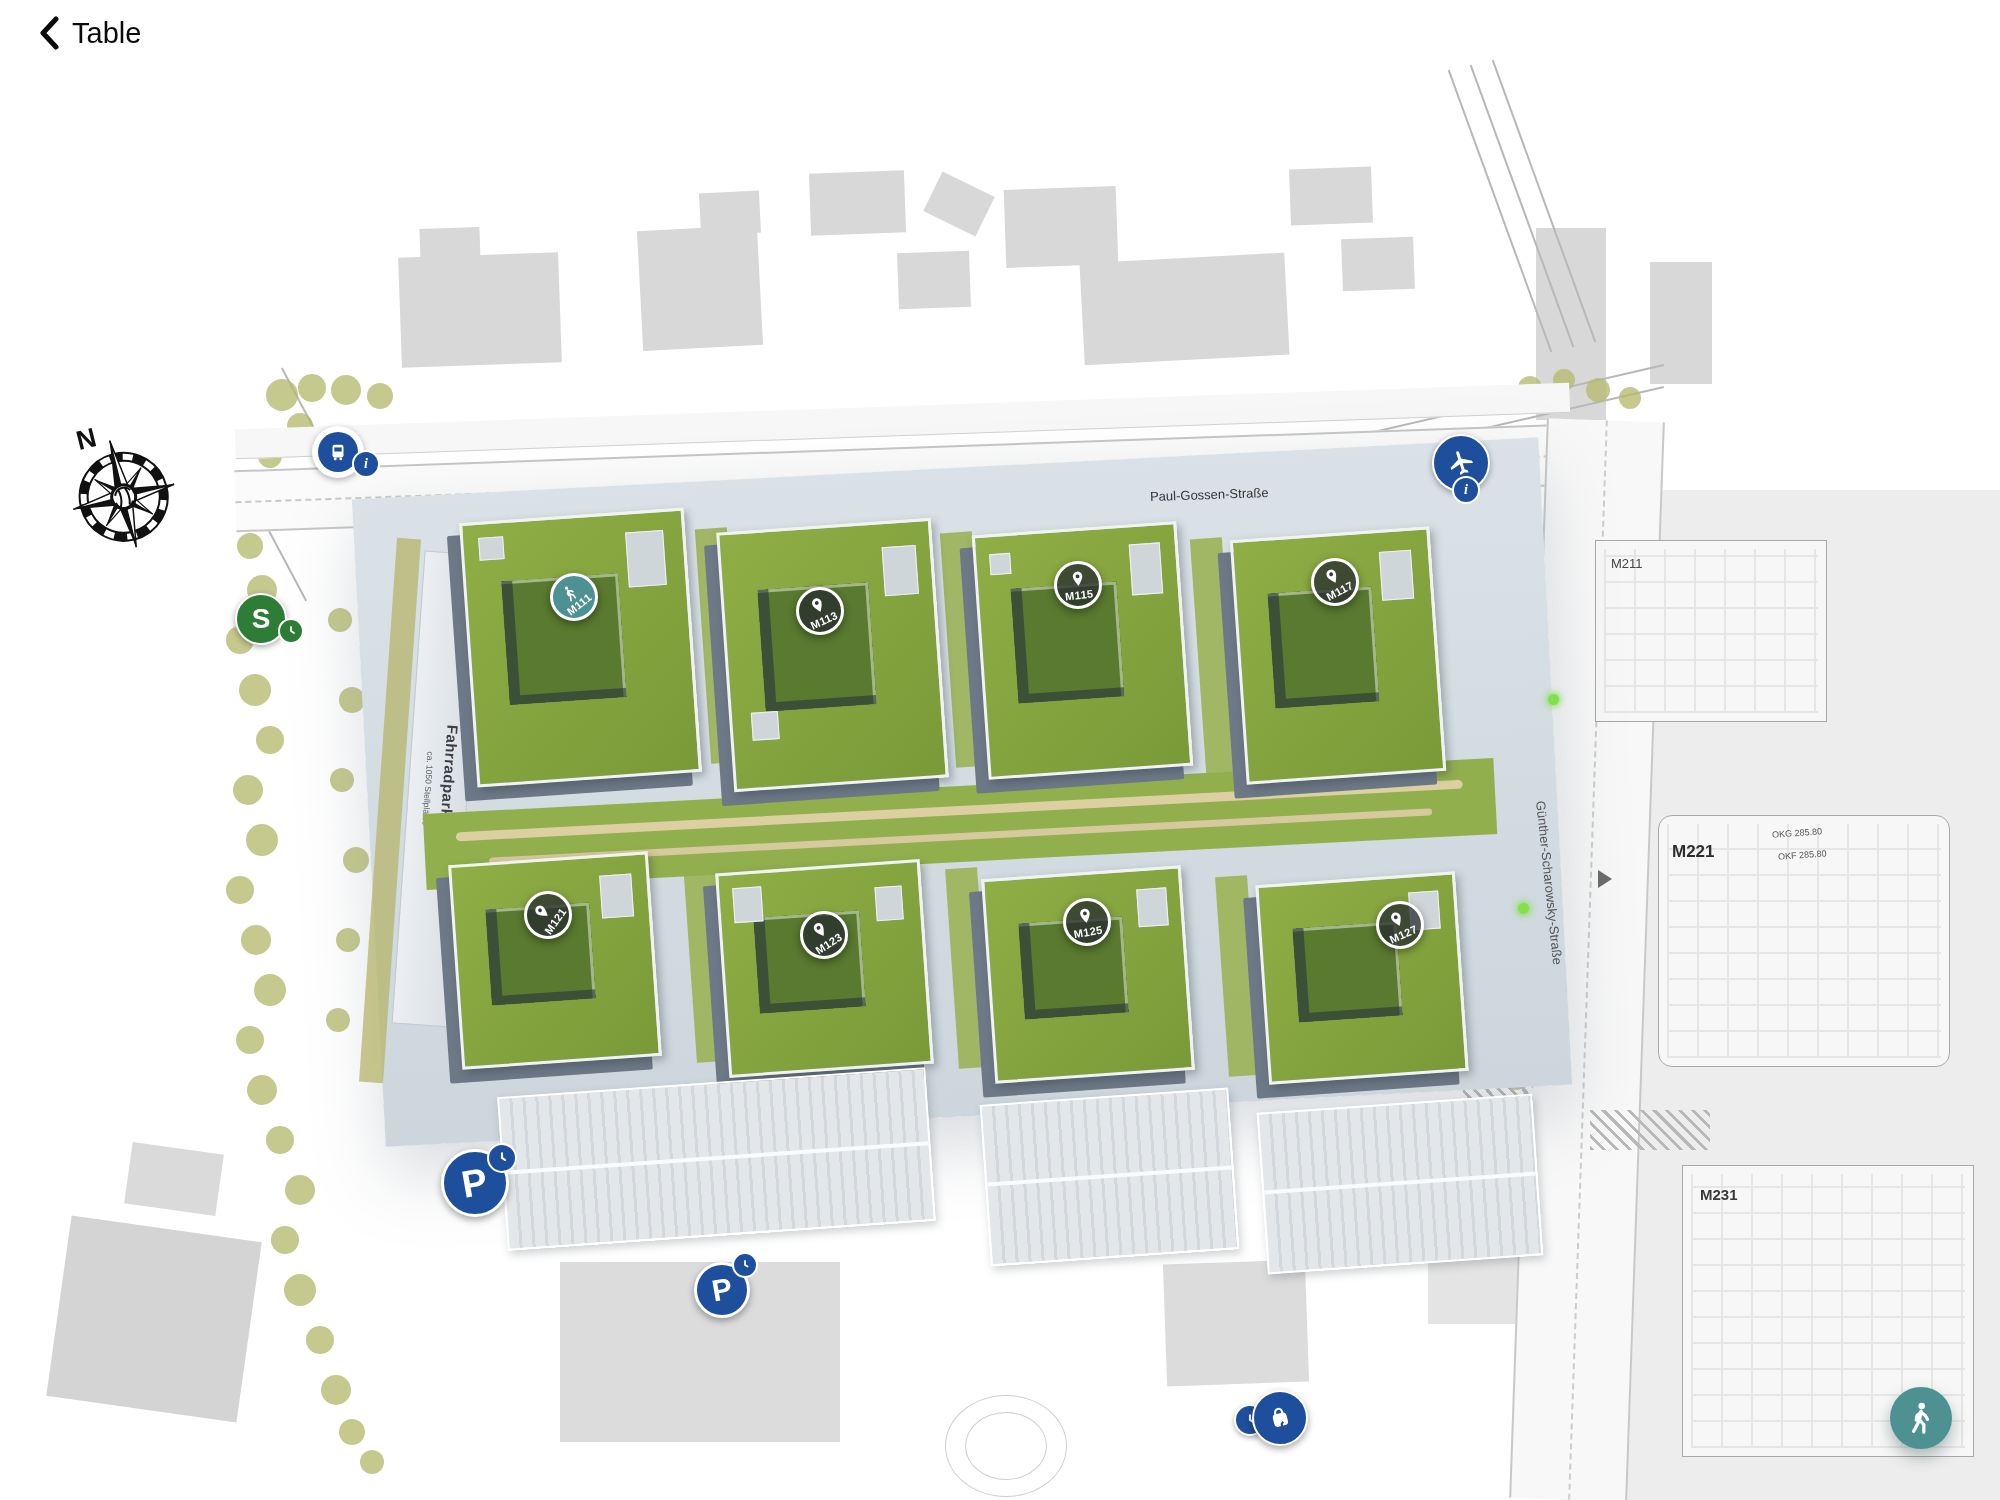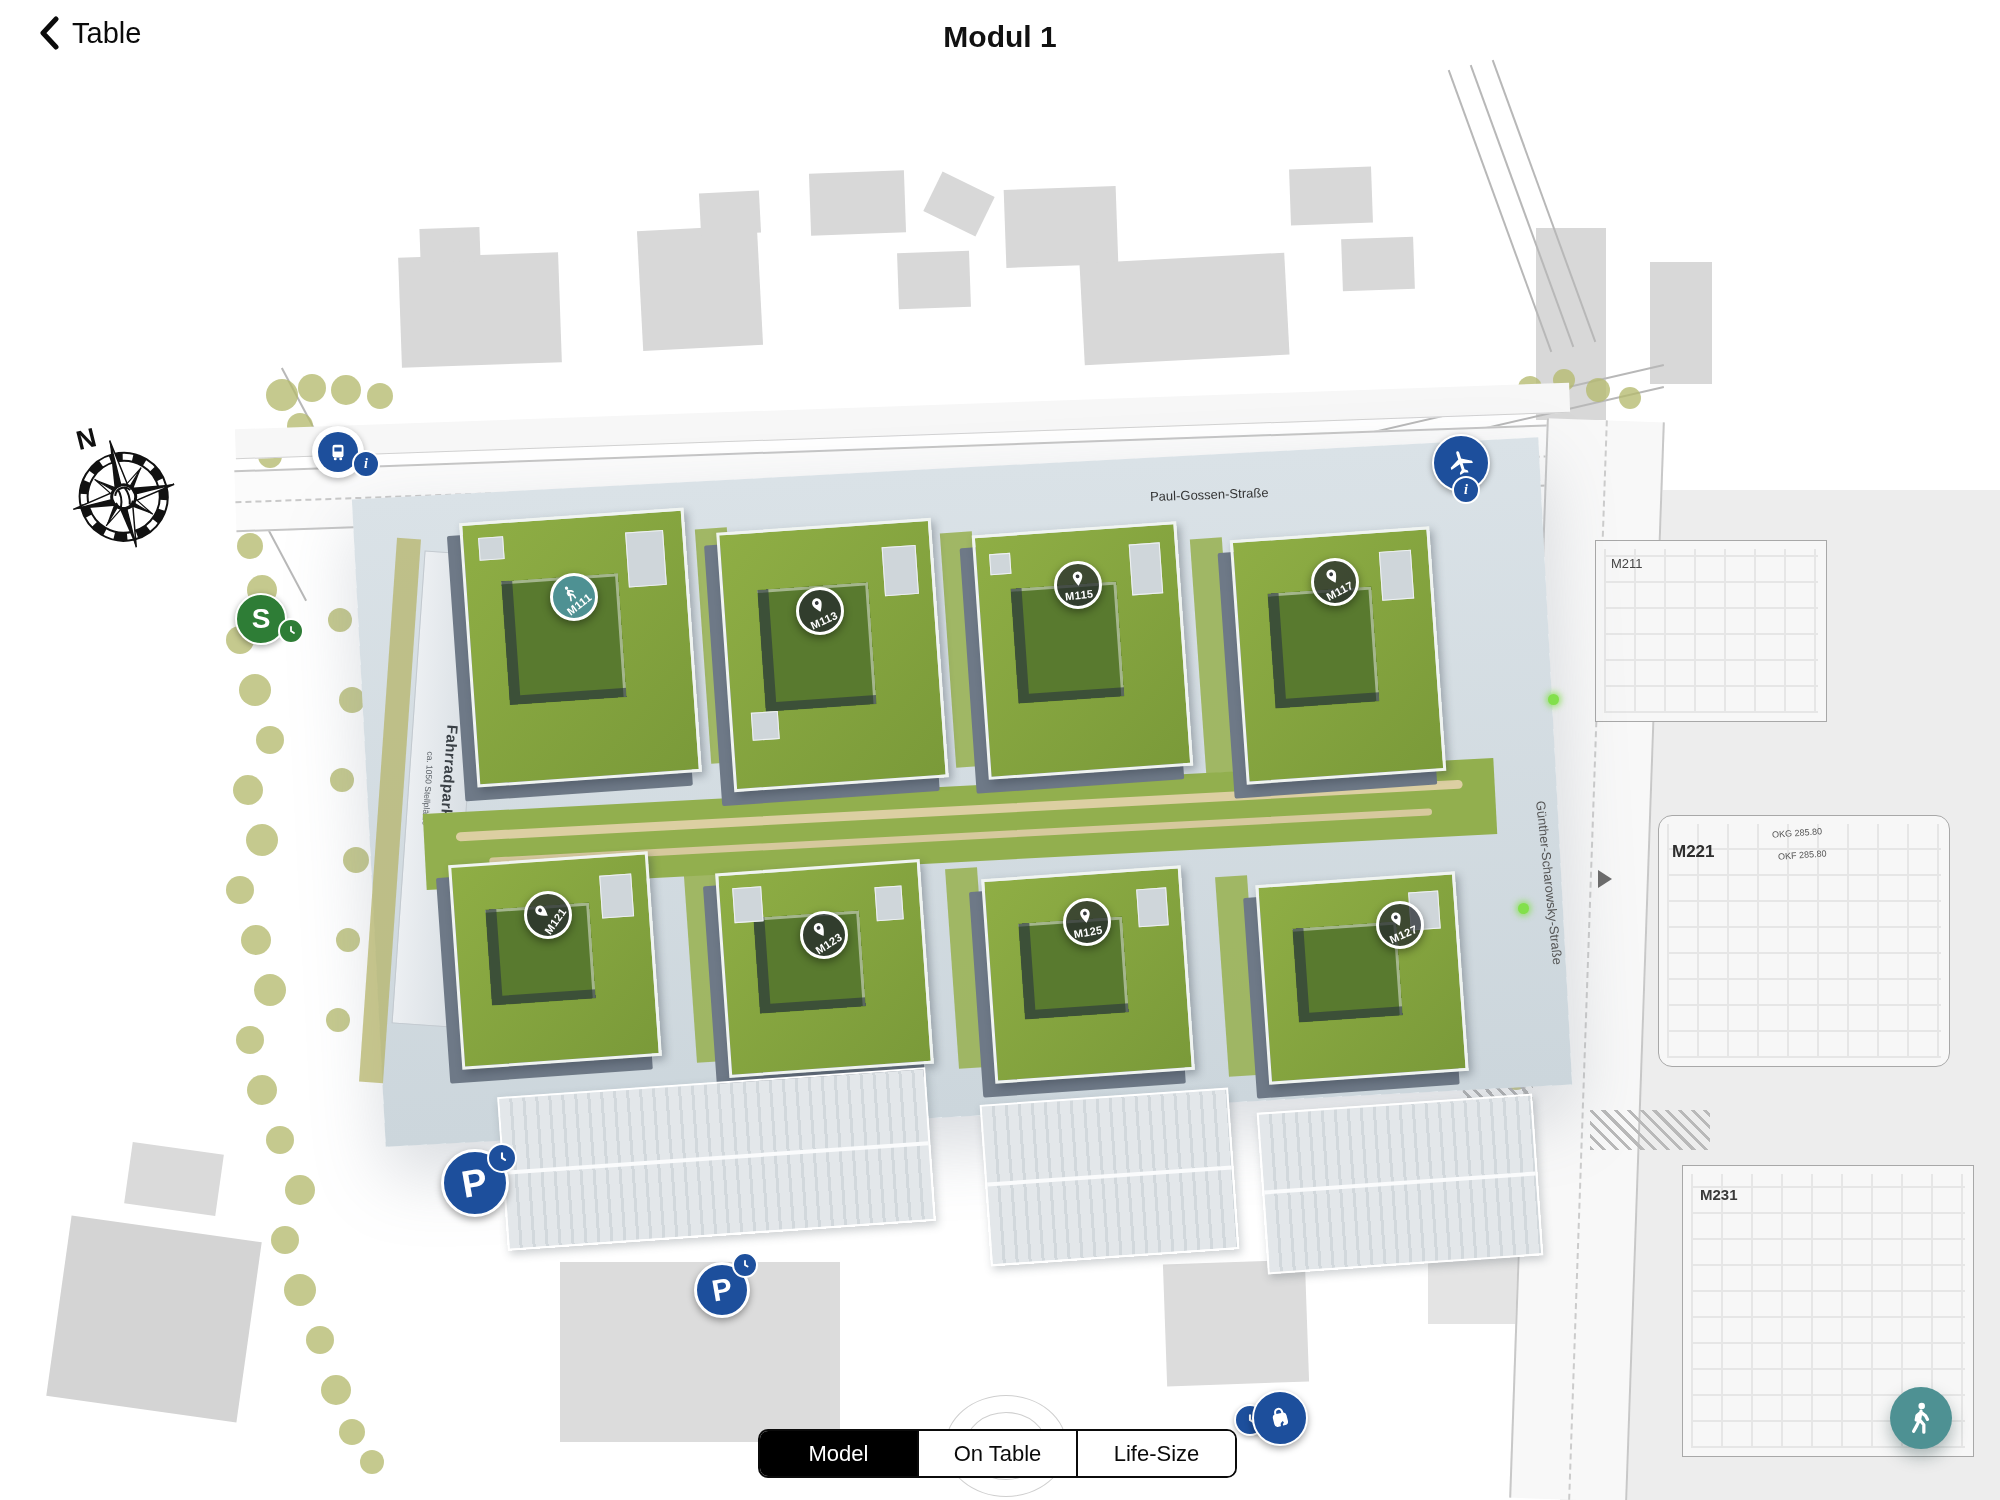--- a/index.html
+++ b/index.html
@@ -499,27 +499,21 @@
         </div>
       </div>
     </div>
 
   <div class="back-btn">
     <svg width="22" height="34" viewBox="0 0 22 34">
       <path d="M18 3 L5 17 L18 31" fill="none" stroke="#0b0b0b" stroke-width="5" stroke-linecap="round" stroke-linejoin="round"></path>
     </svg>
     <span>Table</span>
   </div>
-  <div class="page-title">Modul 1</div>
-
-  <div class="seg-control">
-    <div class="seg active">Model</div>
-    <div class="seg">On Table</div>
-    <div class="seg">Life-Size</div>
-  </div>
+
 
   <div class="fab">
     <svg width="34" height="34" viewBox="0 0 24 24">
       <circle cx="12.5" cy="3.6" r="2.3" fill="#fff"></circle>
       <path d="M12 7.2 L11 13.2 M12 8 L15.2 10.4 L16.6 13 M12 8 L9.2 10.2 L8.6 13.4 M11 13.2 L14 16.8 L14 22 M11 13.2 L9 17.4 L6.8 21.4" fill="none" stroke="#fff" stroke-width="2.3" stroke-linecap="round" stroke-linejoin="round"></path>
     </svg>
   </div>
 
 </div>
 

